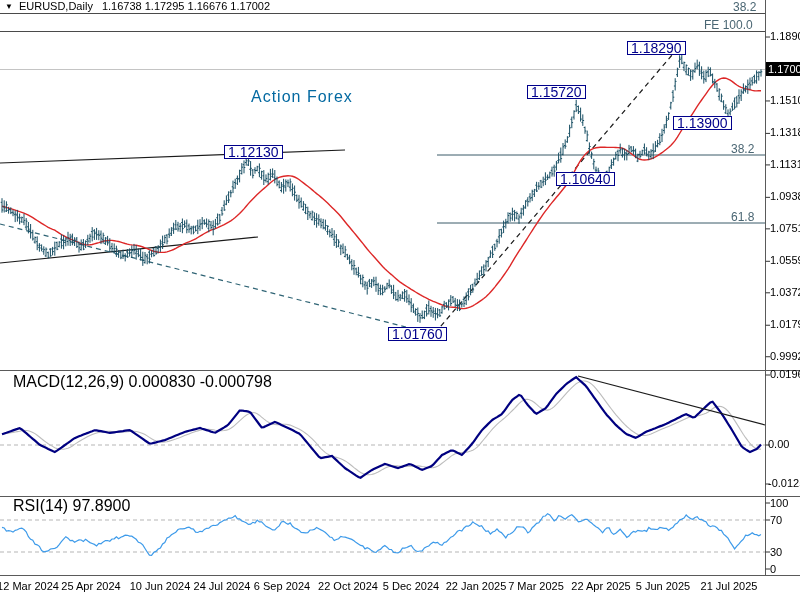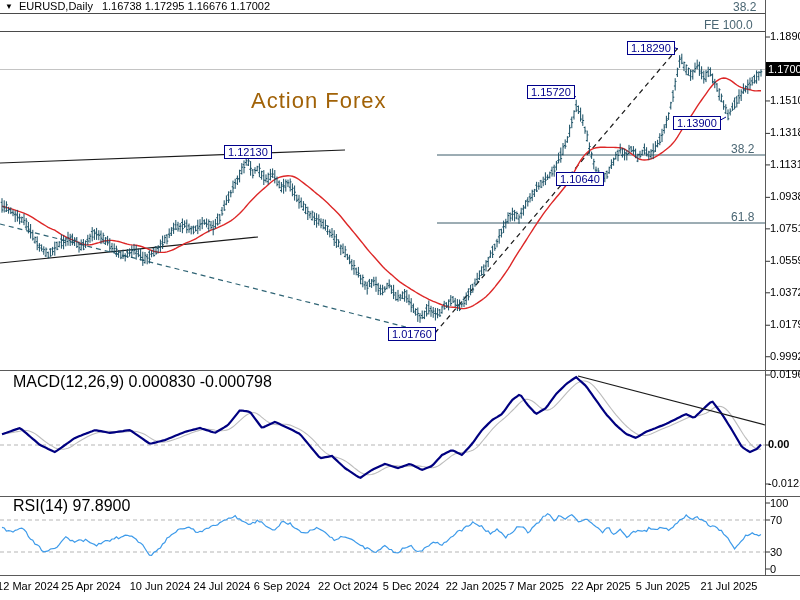--- a/index.html
+++ b/index.html
@@ -3,22 +3,22 @@
 <meta charset="utf-8">
 <style>
   html,body{margin:0;padding:0;background:#fff;}
   *{box-sizing:border-box;}
   #chart{position:relative;width:800px;height:600px;background:#fff;overflow:hidden;
          font-family:"Liberation Sans",sans-serif;}
   .lbl{position:absolute;font-size:16px;line-height:13px;color:#000;white-space:nowrap;}
   .axis-lbl{position:absolute;font-size:11px;line-height:13px;color:#000;white-space:nowrap;}
   .fib-lbl{position:absolute;font-size:12px;line-height:12px;color:#4a6673;white-space:nowrap;}
   .tag{position:absolute;border:1px solid #00008b;background:#fff;color:#00008b;
-       font-size:11px;line-height:12px;padding:0 3px;white-space:nowrap;}
-  #watermark{position:absolute;left:251px;top:88px;font-size:22px;color:#a16207;
+       font-size:14px;line-height:12px;padding:0 3px;white-space:nowrap;}
+  #watermark{position:absolute;left:251px;top:88px;font-size:16px;color:#0369a1;
              letter-spacing:1px;z-index:1;}
   #title-bar{position:absolute;left:5px;top:0;z-index:3;font-size:11px;color:#000;}
   #title-bar .tri{font-size:8px;vertical-align:1px;}
   #title-bar .sym{margin-left:6px;}
   #title-bar .ohlc{margin-left:9px;}
   svg{position:absolute;left:0;top:0;z-index:2;}
   .txt-layer{position:absolute;left:0;top:0;width:728px;height:600px;z-index:3;}
   #cur-tag{position:absolute;left:766px;top:62px;width:34px;height:14px;background:#000;
            color:#fff;font-size:11px;line-height:14px;text-align:left;padding-left:2px;z-index:4;}
   .dt{transform:translateX(-50%);}
@@ -94,21 +94,21 @@
         <div class="axis-lbl" style="left: 770px; top: 94px;">1.15105</div>
         <div class="axis-lbl" style="left: 770px; top: 126px;">1.13180</div>
         <div class="axis-lbl" style="left: 770px; top: 158px;">1.11310</div>
         <div class="axis-lbl" style="left: 770px; top: 190px;">1.09385</div>
         <div class="axis-lbl" style="left: 770px; top: 222px;">1.07515</div>
         <div class="axis-lbl" style="left: 770px; top: 254px;">1.05590</div>
         <div class="axis-lbl" style="left: 770px; top: 286px;">1.03720</div>
         <div class="axis-lbl" style="left: 770px; top: 318px;">1.01795</div>
         <div class="axis-lbl" style="left: 770px; top: 350px;">0.99925</div>
         <div class="axis-lbl" style="left: 770px; top: 368px;">0.019679</div>
-        <div class="axis-lbl" style="left: 768px; top: 438px; font-weight: bold;">0.00</div>
+        <div class="axis-lbl" style="left: 768px; top: 438px; font-weight: normal;">0.00</div>
         <div class="axis-lbl" style="left: 768px; top: 477px;">-0.012552</div>
         <div class="axis-lbl" style="left: 770px; top: 497px;">100</div>
         <div class="axis-lbl" style="left: 770px; top: 514px;">70</div>
         <div class="axis-lbl" style="left: 770px; top: 546px;">30</div>
         <div class="axis-lbl" style="left: 770px; top: 563px;">0</div>
         <div class="axis-lbl dt" style="left: 28px; top: 580px;">12 Mar 2024</div>
         <div class="axis-lbl dt" style="left: 91px; top: 580px;">25 Apr 2024</div>
         <div class="axis-lbl dt" style="left: 160px; top: 580px;">10 Jun 2024</div>
         <div class="axis-lbl dt" style="left: 222px; top: 580px;">24 Jul 2024</div>
         <div class="axis-lbl dt" style="left: 282px; top: 580px;">6 Sep 2024</div>

